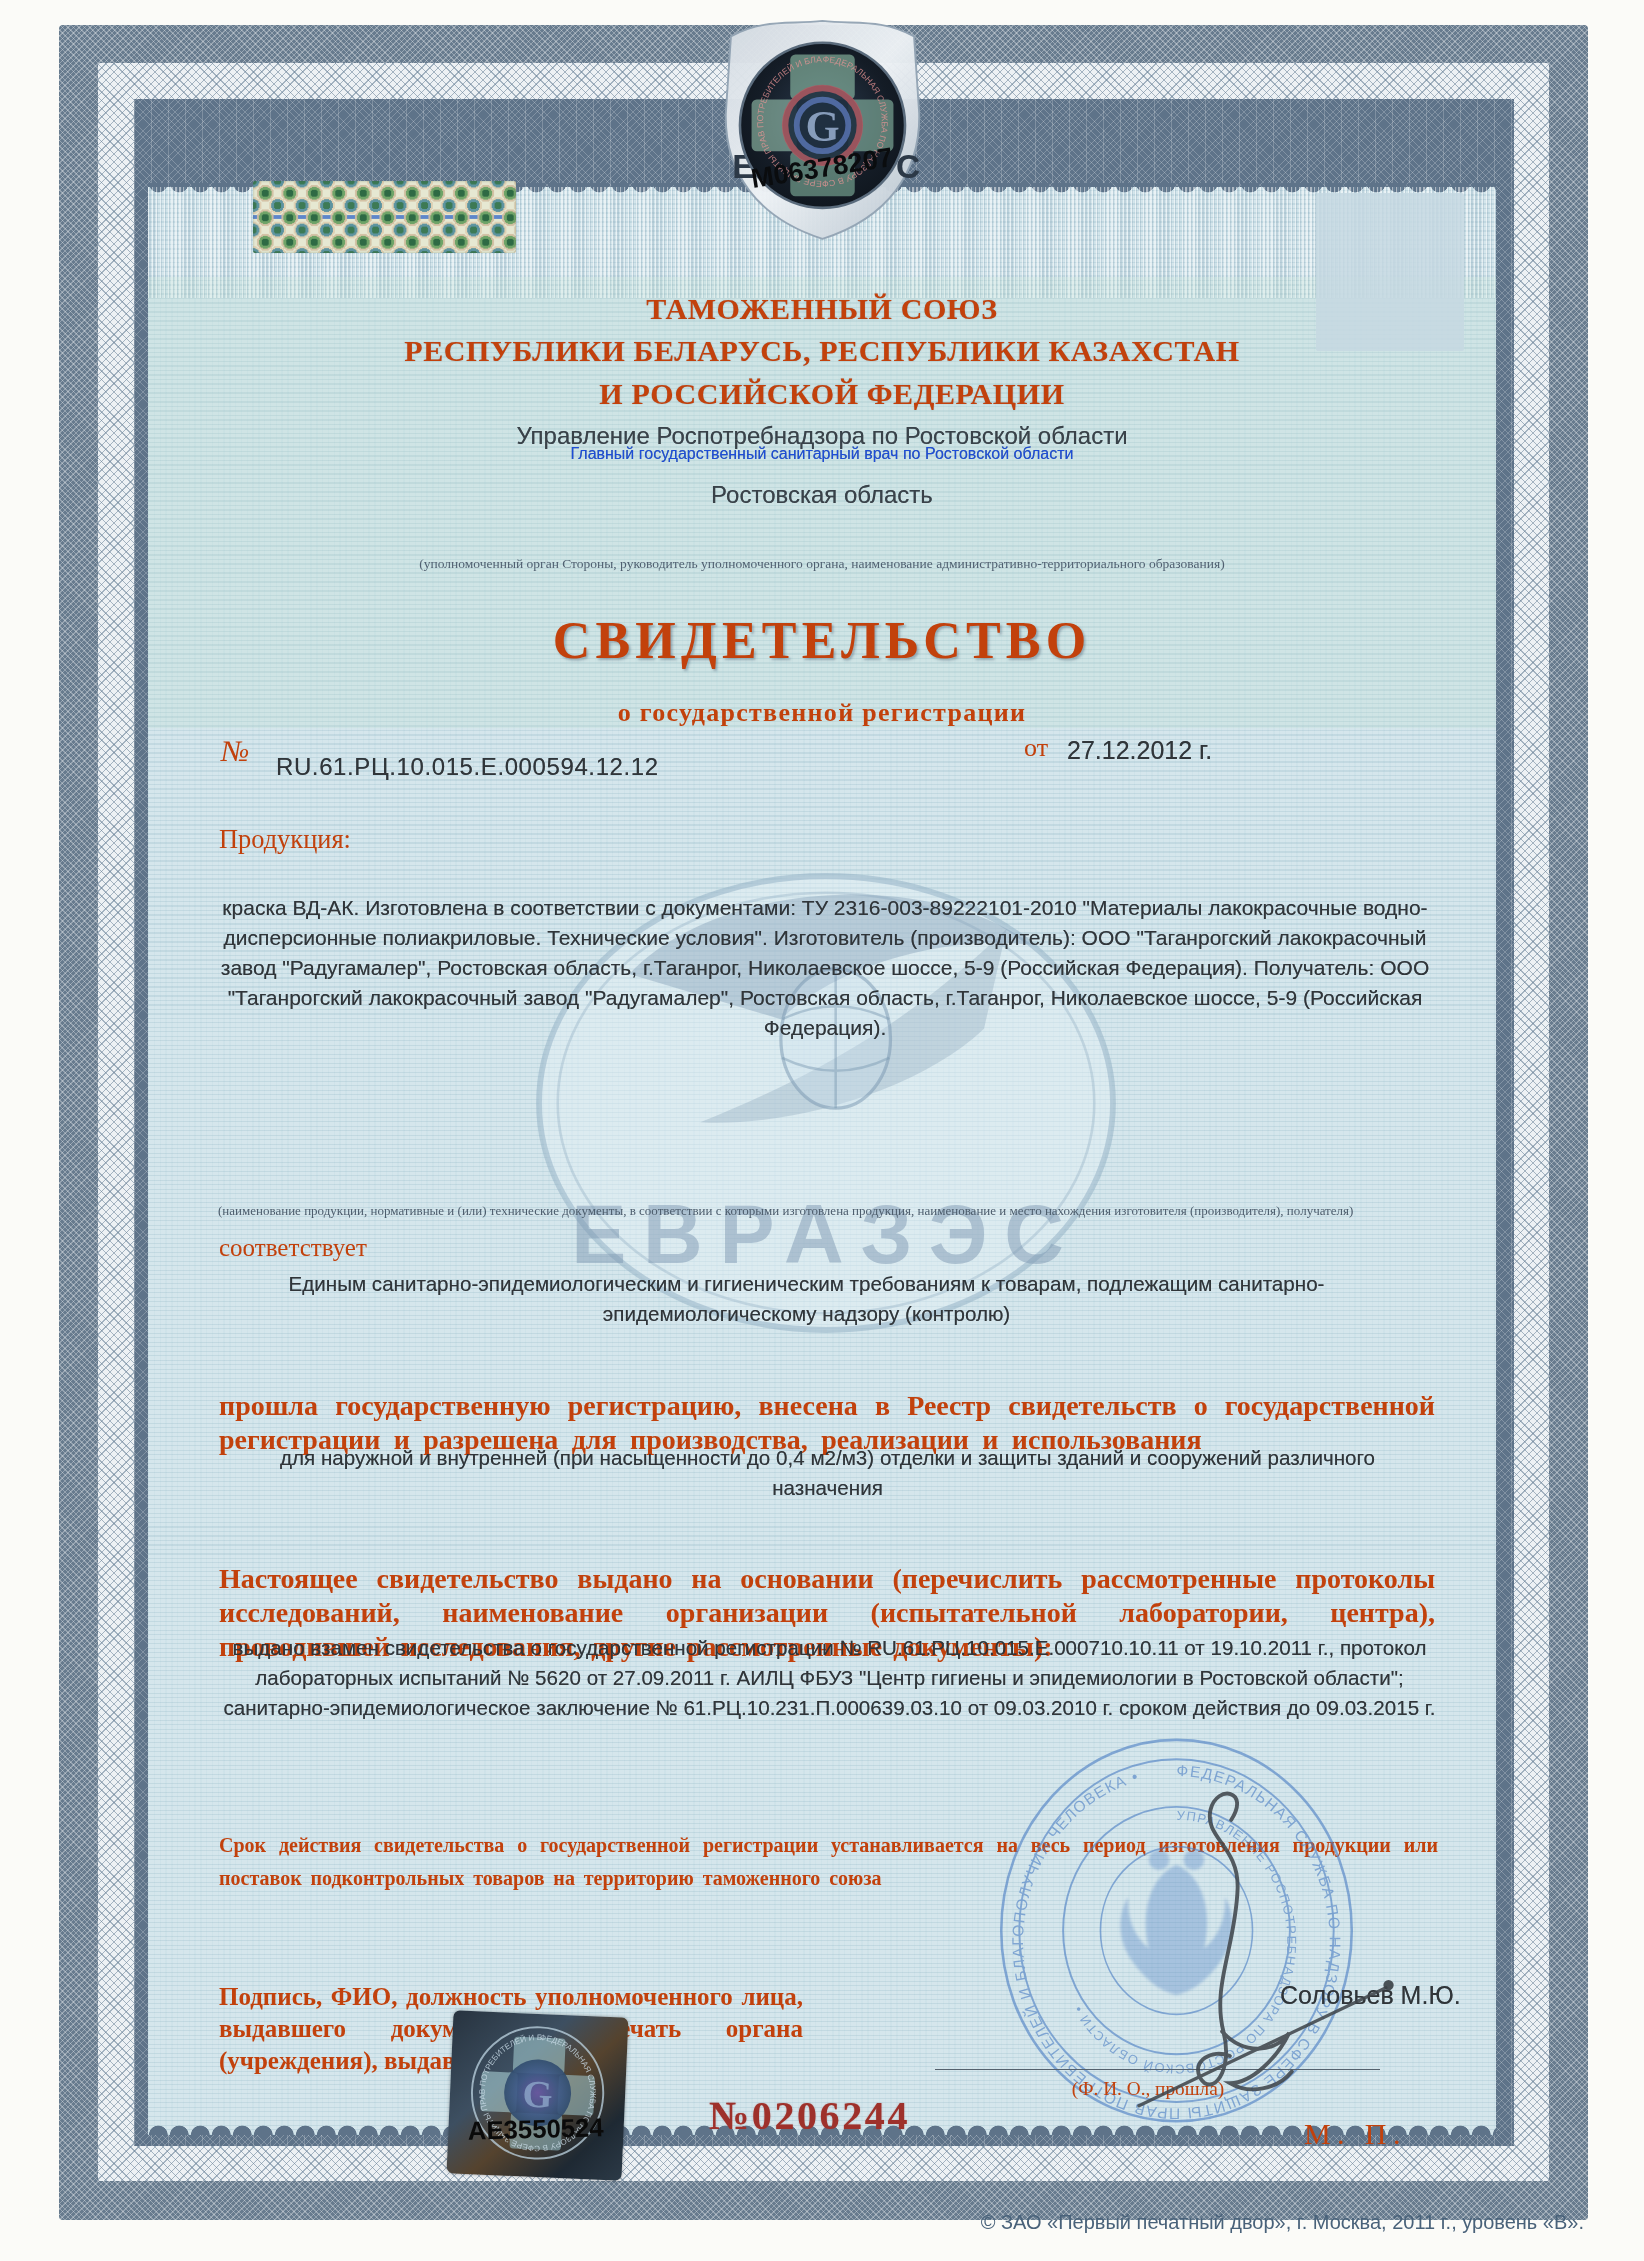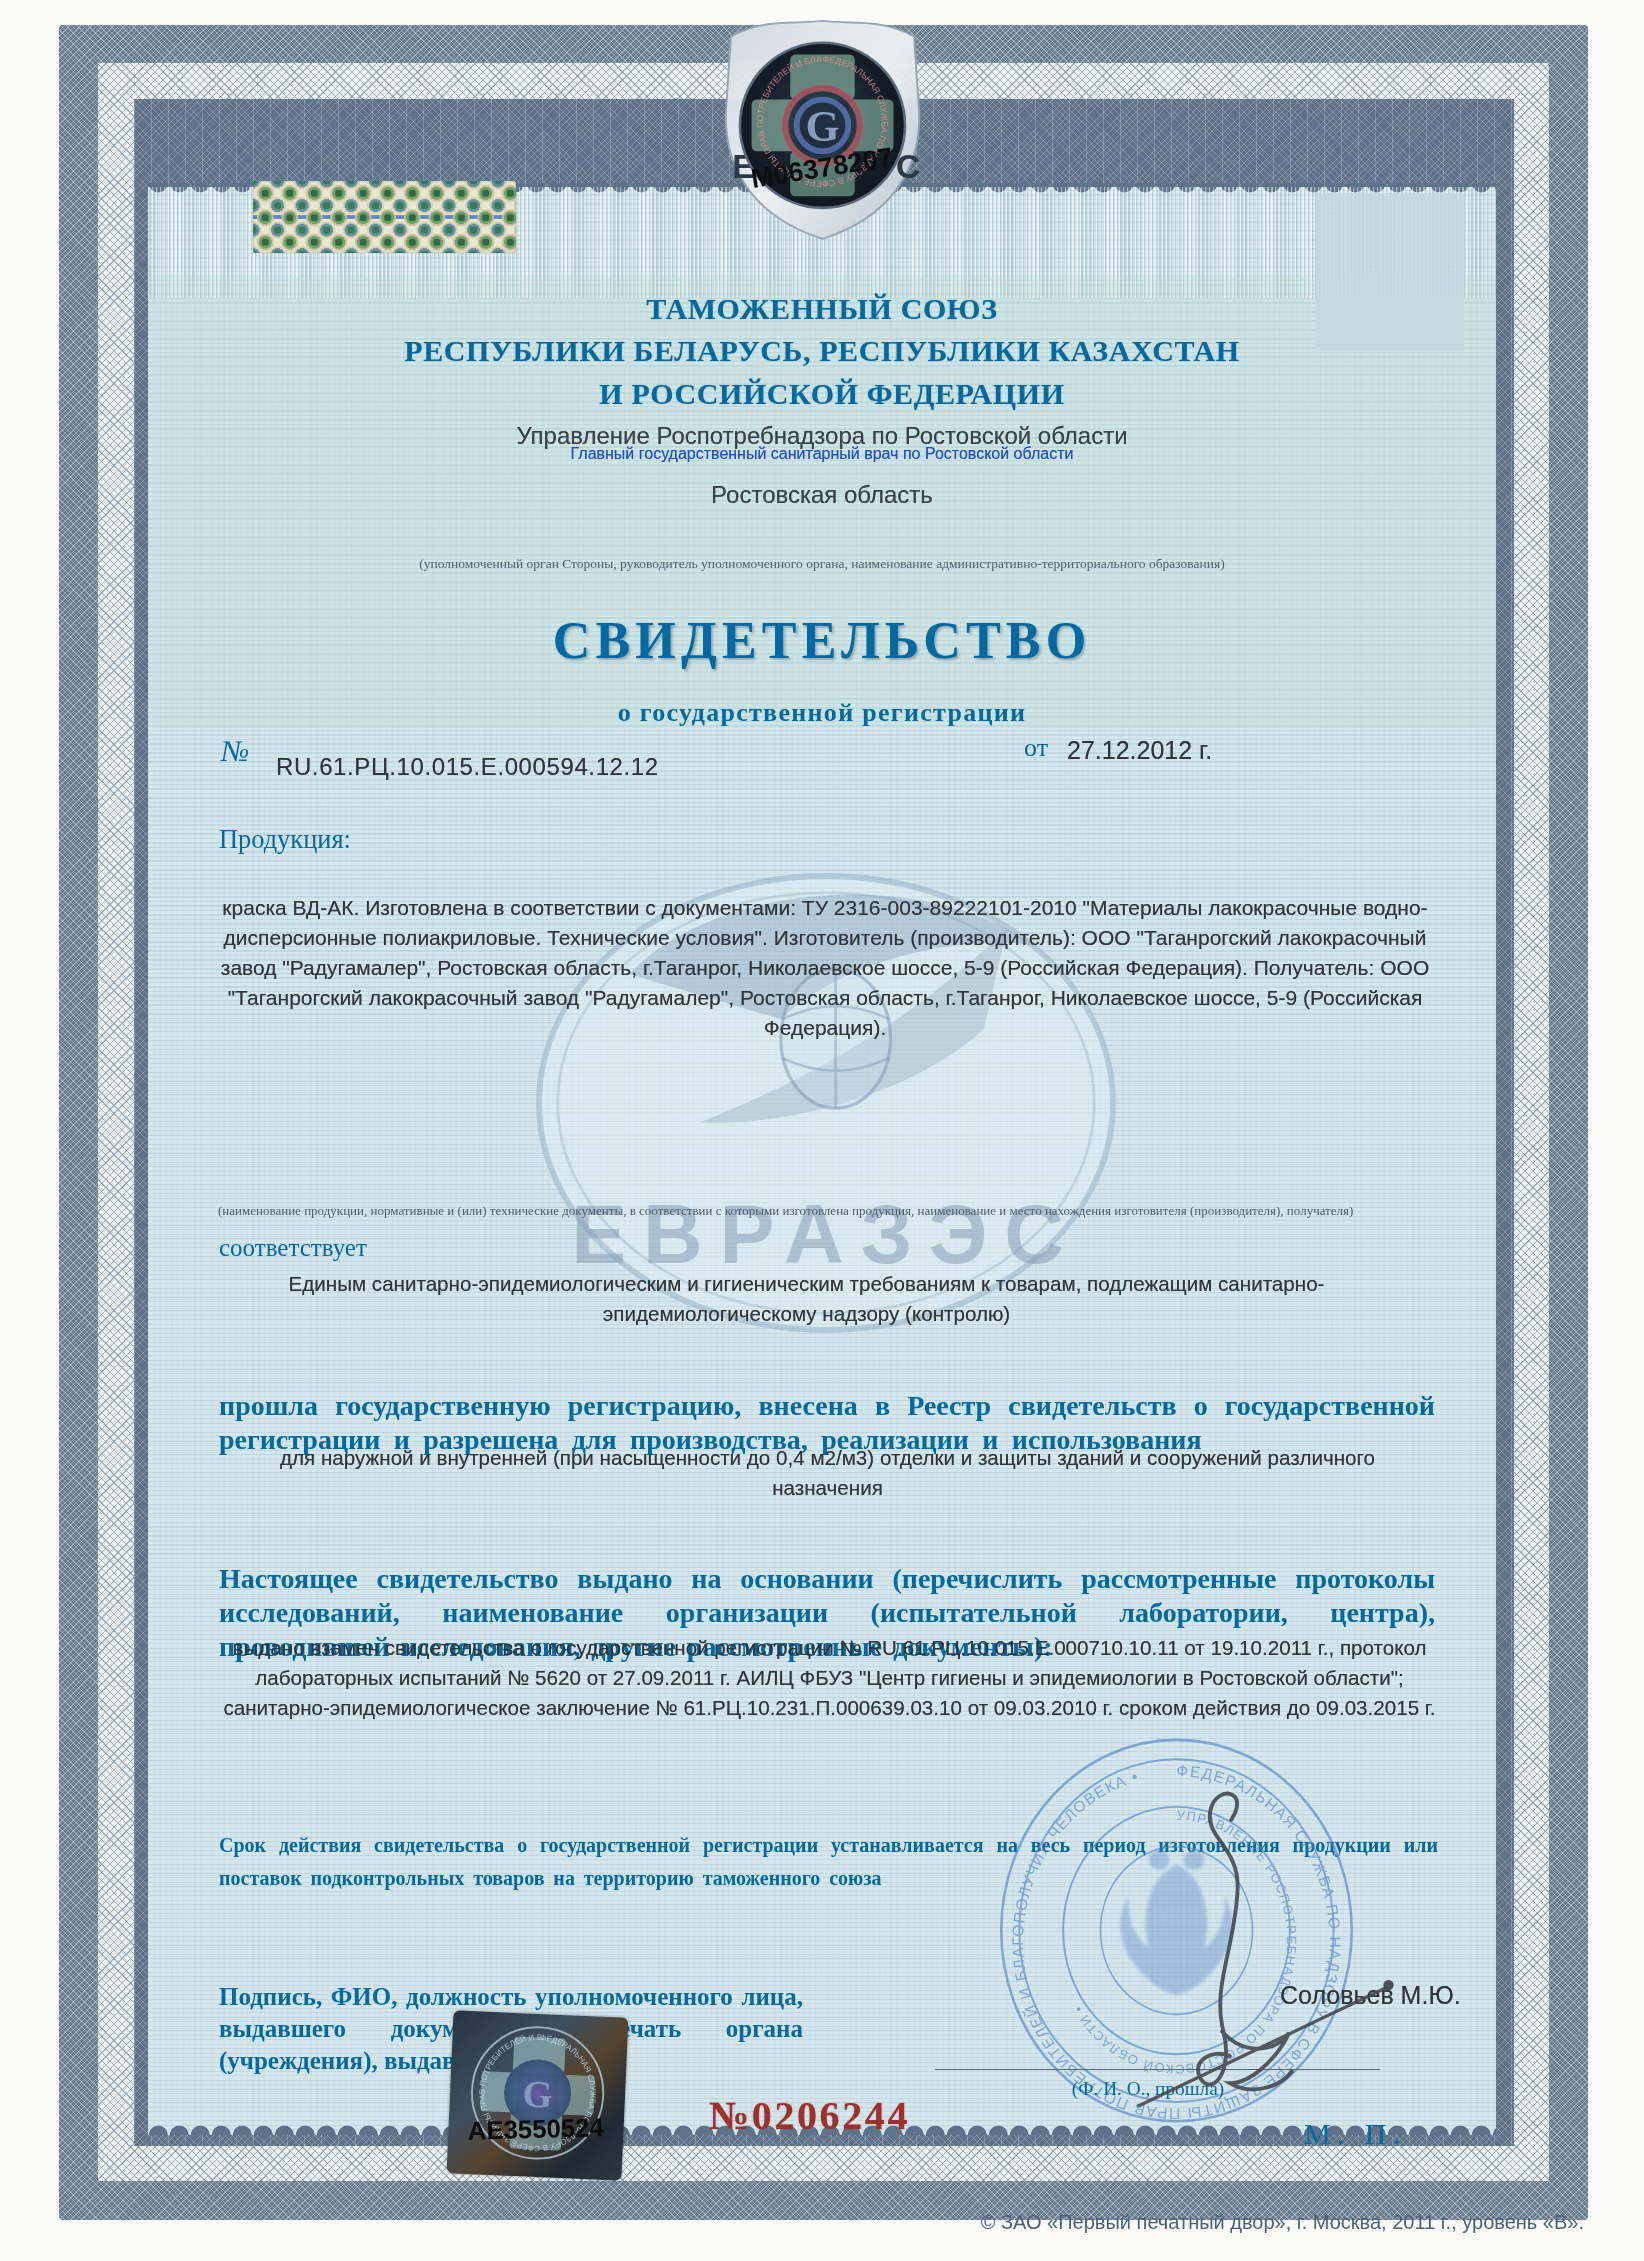--- a/index.html
+++ b/index.html
@@ -45,21 +45,21 @@
     background-color:#e6e8d2;
     background-image:
       radial-gradient(circle, #2e6a44 0 3.9px, #6fa468 3.9px 6.4px, rgba(210,190,160,.9) 6.4px 8.4px, transparent 8.4px),
       radial-gradient(circle, #3d7a55 0 3.9px, #5d94a0 3.9px 6.4px, rgba(222,205,175,.9) 6.4px 8.4px, transparent 8.4px),
       linear-gradient(0deg, transparent 47%, rgba(60,110,200,.8) 48% 52%, transparent 53%);
     background-size:24.5px 24.5px, 24.5px 24.5px, 100% 100%;
     background-position:0 0, 12.3px 12.3px, 0 0;
     box-shadow:0 0 2.6px rgba(60,90,70,.4) inset;}
   
   .t{position:absolute;color:#303539;}
-  .serif-slate{font-family:"Liberation Serif",serif;color:#0369a1;}
+  .serif-slate{font-family:"Liberation Serif",serif;color:#c2410c;}
   .sans{font-family:"Liberation Sans",sans-serif;}
   .center{text-align:center;}
   .justify{text-align:justify;margin-top:36px;}
   .header-wrap{position:absolute;left:148px;width:1348px;}
   .soft{text-shadow:0 0 1.3px rgba(70,90,110,.35);}
   .blur1{text-shadow:0 0 0.6px rgba(40,50,60,.55);text-align:center;}
   
   .footer{position:absolute;right:61px;top:2211px;font-family:"Liberation Sans",sans-serif;
     font-size:20px;color:#49627a;}
   

